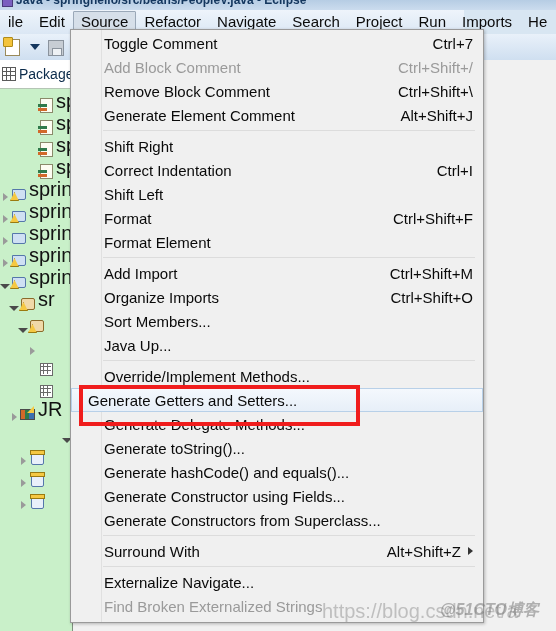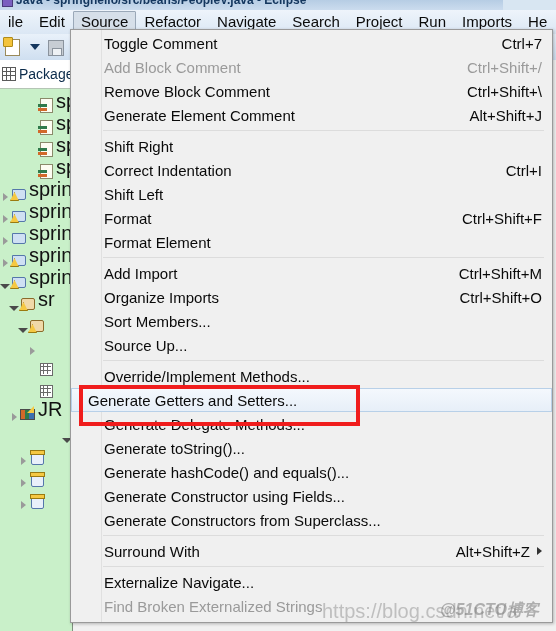--- a/index.html
+++ b/index.html
@@ -4,36 +4,36 @@
 <style>
   html,body{margin:0;padding:0;}
   body{
     width:556px;height:631px;overflow:hidden;position:relative;
     font-family:"Liberation Sans","DejaVu Sans",sans-serif;
     background:#d8e6f2;
   }
 
   
   #titlebar{
-    position:absolute;left:0;top:0;width:503px;height:10px;
+    position:absolute;left:0;top:0;width:556px;height:10px;
     background:linear-gradient(to bottom,#b6cde4,#cbdcee);
     overflow:hidden;
   }
   #titlebar .tb-icon{
     position:absolute;left:2px;top:-4px;width:9px;height:9px;
     background:#7b5fbf;border:1px solid #4a3a7a;
   }
   #titlebar .tb-text{
     position:absolute;left:16px;top:-7px;font-size:12px;color:#13365e;
     font-weight:bold;white-space:nowrap;
   }
 
   
   #menubar{
-    position:absolute;left:0;top:10px;width:556px;height:24px;
+    position:absolute;left:0;top:10px;width:464px;height:24px;
     background:linear-gradient(to bottom,#eef4fb,#dbe7f4);
     border-bottom:1px solid #c3d3e3;
     display:flex;align-items:center;
   }
   .mb-item{
     font-size:15px;color:#0a0a0a;padding:2px 8px;white-space:nowrap;
     line-height:18px;
   }
   .mb-item.active{
     background:#d6dfe9;border:1px solid #9aa8b8;padding:1px 7px;
@@ -172,21 +172,21 @@
   }
 
   
   #editor{
     position:absolute;left:73px;top:60px;width:483px;height:571px;
     background:#f1f1f1;
   }
 
   
   #menu{
-    position:absolute;left:70px;top:29px;width:483px;height:594px;
+    position:absolute;left:70px;top:29px;width:414px;height:594px;
     background:#f0f0f0;border:1px solid #9a9a9a;
     box-shadow:1px 1px 3px rgba(0,0,0,.25);
     box-sizing:border-box;
   }
   #menu-gutter{
     position:absolute;left:0;top:0;width:30px;height:100%;
     background:#f0f0f0;border-right:1px solid #e0e0e0;
   }
   #menu-list{position:relative;padding-top:1px;}
   .mi{
@@ -435,21 +435,21 @@
         <span class="mi-accel">Ctrl+Shift+M</span>
       </div>
       <div class="mi">
         <span class="mi-label">Organize Imports</span>
         <span class="mi-accel">Ctrl+Shift+O</span>
       </div>
       <div class="mi">
         <span class="mi-label">Sort Members...</span>
       </div>
       <div class="mi">
-        <span class="mi-label">Source Up...</span>
+        <span class="mi-label">Java Up...</span>
       </div>
       <div class="sep"></div>
       <div class="mi">
         <span class="mi-label">Override/Implement Methods...</span>
       </div>
       <div class="mi selected">
         <span class="mi-label">Generate Getters and Setters...</span>
       </div>
       <div class="mi">
         <span class="mi-label">Generate Delegate Methods...</span>

